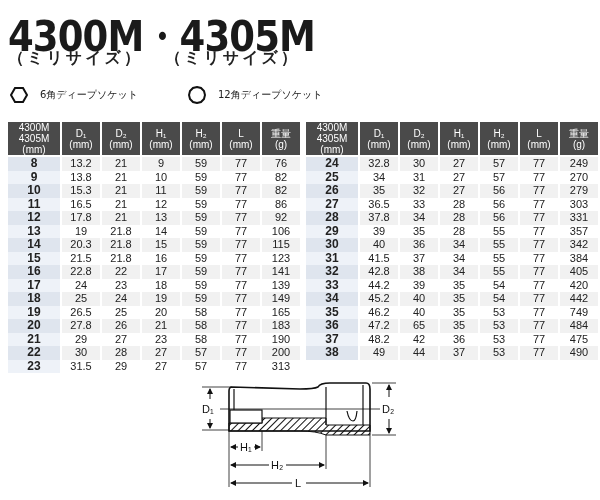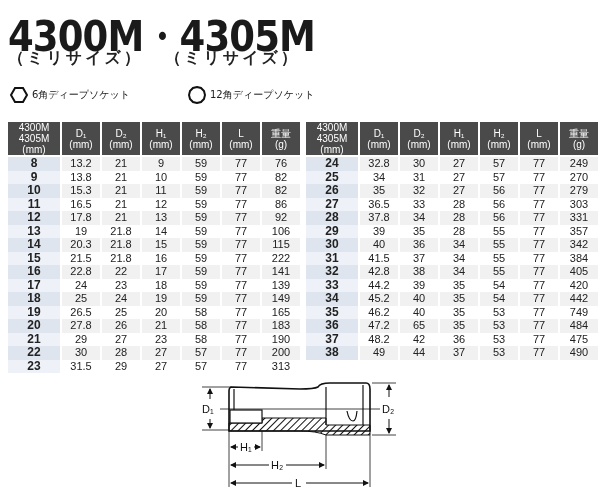--- a/index.html
+++ b/index.html
@@ -1,19 +1,19 @@
 <!DOCTYPE html>
 <html><head>
 <meta charset="utf-8">
 <style>
   html, body { margin: 0; padding: 0; background: #ffffff; }
   body { width: 600px; height: 500px; position: relative; overflow: hidden; font-family: "Liberation Sans", sans-serif; color: #1a1a1a; }
   .title { position: absolute; left: 8px; top: 12px; font-family: "DejaVu Sans", sans-serif; font-weight: bold; font-size: 43px; letter-spacing: -1px; color: #1a1a1a; line-height: 48px; white-space: nowrap; transform: scaleX(0.86); transform-origin: left top; }
   .subtitle { position: absolute; top: 48px; font-family: "DejaVu Sans", sans-serif; font-weight: bold; font-size: 16px; letter-spacing: 3px; color: #222; white-space: nowrap; }
-  .legend { position: absolute; top: 86px; display: flex; align-items: center; gap: 4px; font-size: 10px; color: #222; font-family: "DejaVu Sans", sans-serif; }
+  .legend { position: absolute; top: 86px; display: flex; align-items: center; gap: 12px; font-size: 10px; color: #222; font-family: "DejaVu Sans", sans-serif; }
   .legend svg { display: block; }
   .spec-table { position: absolute; top: 122px; border-collapse: separate; border-spacing: 2px 0; }
   .spec-table th { background: #4a4a4a; color: #ffffff; font-weight: normal; font-size: 10px; line-height: 11px; height: 33px; padding: 0; text-align: center; border-bottom: 2px solid #ffffff; margin-top: 48px; }
   .spec-table th .sub { display: block; }
   .spec-table td { font-size: 11px; height: 13.5px; line-height: 13.5px; padding: 0; text-align: center; color: #222; }
   .spec-table td.size { font-weight: bold; font-size: 12px; }
   .spec-table tr.odd td { background: #f1f1f1; }
   .spec-table tr.odd td.size { background: #dfe5ee; }
   .spec-table tr.even td { background: #ffffff; }
   .spec-table tr.even td.size { background: #eef2f8; }
@@ -146,21 +146,21 @@
         <td>77</td>
         <td>115</td>
       </tr>
       <tr class="even">
         <td class="size">15</td>
         <td>21.5</td>
         <td>21.8</td>
         <td>16</td>
         <td>59</td>
         <td>77</td>
-        <td>222</td>
+        <td>123</td>
       </tr>
       <tr class="odd">
         <td class="size">16</td>
         <td>22.8</td>
         <td>22</td>
         <td>17</td>
         <td>59</td>
         <td>77</td>
         <td>141</td>
       </tr>

